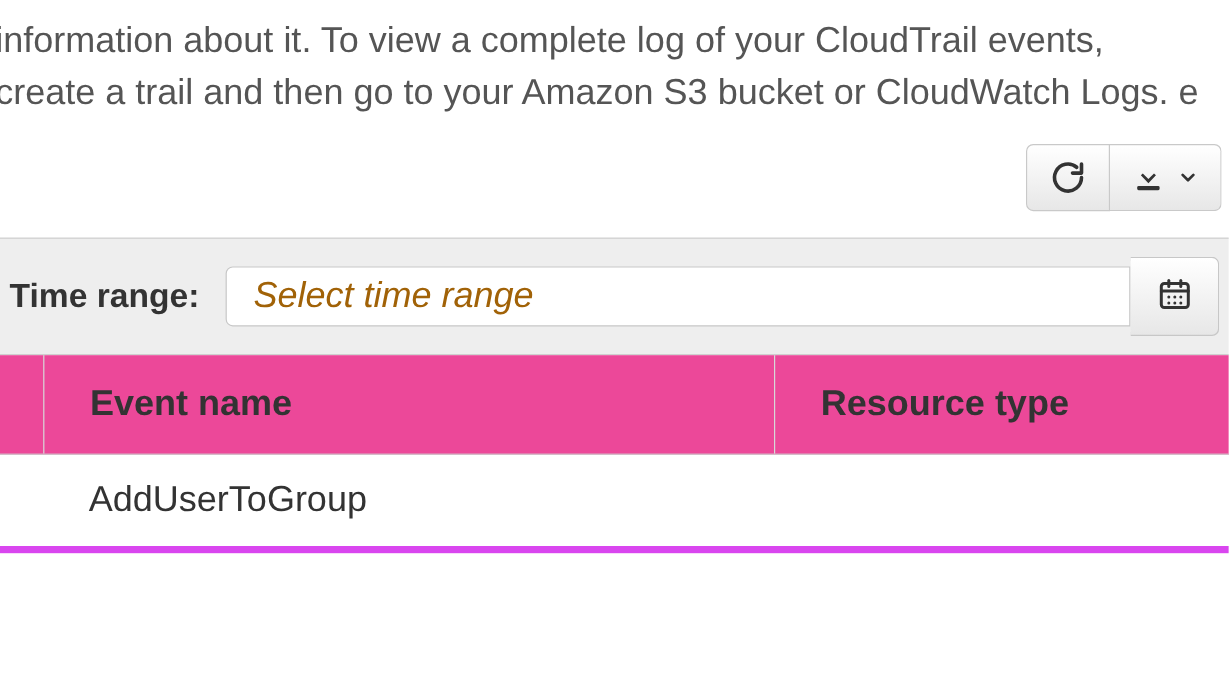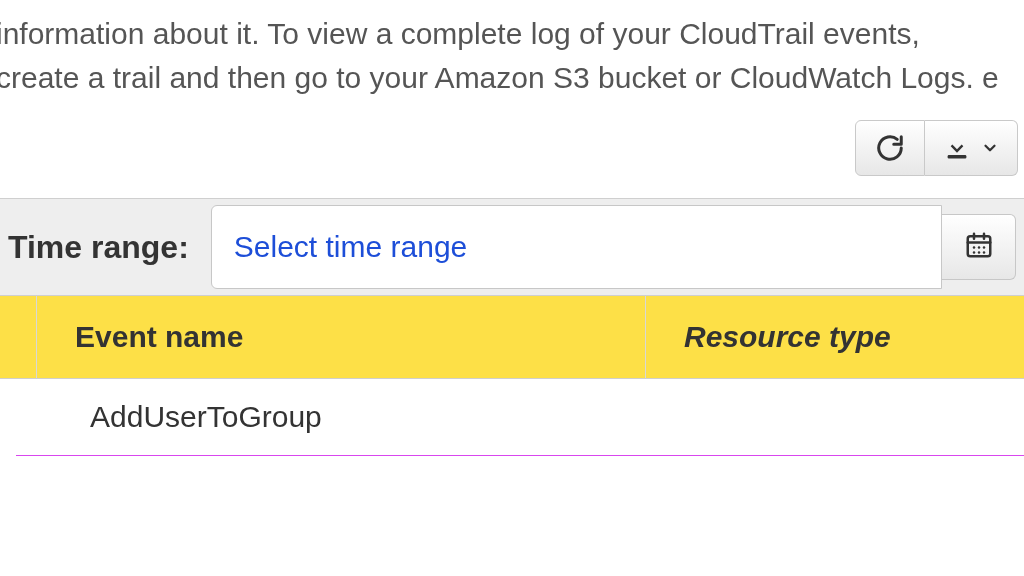--- a/index.html
+++ b/index.html
@@ -63,39 +63,40 @@
     height: 98px;
     background: #eeeeee;
     border-top: 1px solid #cfcfcf;
     border-bottom: 1px solid #cfcfcf;
     display: flex;
     align-items: center;
     padding-left: 8px;
     box-sizing: border-box;
   }
   .filter-label {
-    font-size: 32px;
+    font-size: 28px;
     font-weight: bold;
     color: #333;
     margin-right: 22px;
     white-space: nowrap;
   }
   .time-input {
     flex: 1 1 auto;
-    height: 84px;
+    height: 50px;
     background: #fff;
     border: 1px solid #c7c7c7;
     border-top-left-radius: 6px;
     border-bottom-left-radius: 6px;
     display: flex;
     align-items: center;
     padding: 0 22px;
     font-size: 30px;
-    color: #1d4ed8;
-    box-sizing: border-box;
+    color: #a16207;
+    box-sizing: border-box;
+    font-style: italic;
   }
   .cal-btn {
     width: 74px;
     height: 66px;
     background: linear-gradient(#ffffff, #e7e7e7);
     border: 1px solid #c7c7c7;
     border-left: none;
     border-top-right-radius: 6px;
     border-bottom-right-radius: 6px;
     display: flex;
@@ -107,40 +108,39 @@
 
   
   .table {
     position: absolute;
     top: 296px;
     left: 0;
     right: 0;
   }
   .thead {
     display: flex;
-    background: #fde047;
+    background: #ec4899;
     border-bottom: 1px solid #cfcfcf;
     height: 82px;
     align-items: center;
   }
   .th {
     font-size: 30px;
     font-weight: bold;
     color: #333;
   }
   .col-spacer { width: 36px; flex: 0 0 36px; border-right: 1px solid #d8d8d8; height: 100%; }
   .col-event  { flex: 0 0 570px; padding-left: 38px; border-right: 1px solid #d8d8d8; height: 100%; display:flex; align-items:center; }
-  .col-res    { flex: 1 1 auto;  padding-left: 38px; height: 100%; display:flex; align-items:center;font-style:italic; }
+  .col-res    { flex: 1 1 auto;  padding-left: 38px; height: 100%; display:flex; align-items:center; }
 
   .trow {
     display: flex;
     height: 76px;
     align-items: center;
-    border-bottom: 1px solid #d946ef;
-    margin-left: 16px;
+    border-bottom: 6px solid #d946ef;
   }
   .td {
     font-size: 30px;
     color: #333;
   }
   .trow .col-spacer { border-right: none; }
   .trow .col-event  { border-right: none; }
 
 </style>
 </head>

